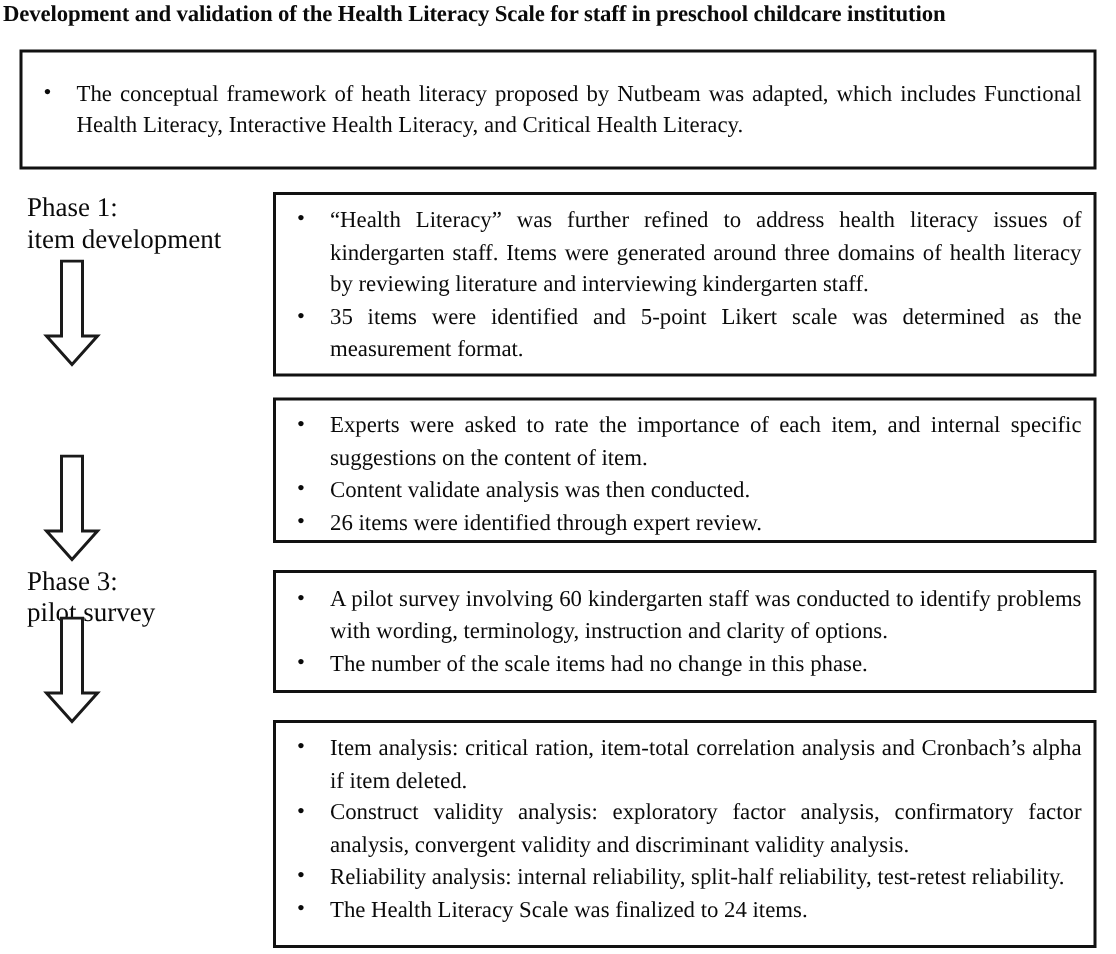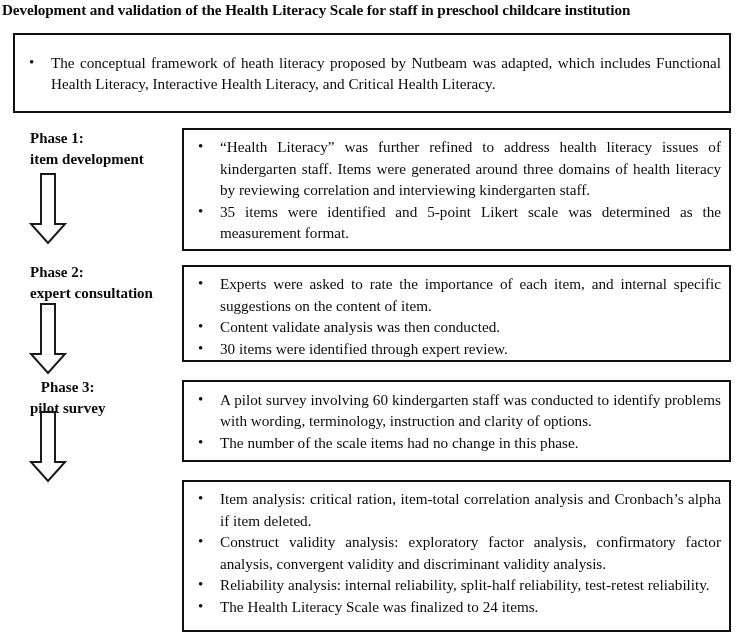--- a/index.html
+++ b/index.html
@@ -70,25 +70,25 @@
   
   .box.justify li .btext {
     text-align: justify;
     text-align-last: left;
     font-family: Liberation Serif, serif;
   }
 
   
   .phase-label {
     position: absolute;
-    font-size: 15px;
-    font-weight: bold;
+    font-size: 18px;
+    font-weight: normal;
     line-height: 21px;
     white-space: pre-line;
-    left: 30px;
+    left: 18px;
   }
 
   
   .arrow {
     position: absolute;
   }
 </style>
 </head>
 <body>
 
@@ -105,58 +105,56 @@
     </ul>
   </div>
 
   <div class="phase-label" style="top:128px;">Phase 1:
 item development</div>
 
   <div class="box justify" style="left:182px; top:128px; width:549px; height:123px;">
     <ul>
       <li>
         <span class="bullet">•</span>
-        <span class="btext">“Health Literacy” was further refined to address health literacy issues of kindergarten staff. Items were generated around three domains of health literacy by reviewing correlation and interviewing kindergarten staff.</span>
+        <span class="btext">“Health Literacy” was further refined to address health literacy issues of kindergarten staff. Items were generated around three domains of health literacy by reviewing literature and interviewing kindergarten staff.</span>
       </li>
       <li>
         <span class="bullet">•</span>
         <span class="btext">35 items were identified and 5-point Likert scale was determined as the measurement format.</span>
       </li>
     </ul>
   </div>
 
   <svg class="arrow" style="left:28px; top:173px;" width="40" height="72" viewBox="0 0 40 72">
     <polygon points="13,1 27,1 27,51 37,51 20,70 3,51 13,51" fill="#ffffff" stroke="#1a1a1a" stroke-width="2" stroke-linejoin="miter"></polygon>
   </svg>
 
-  <div class="phase-label" style="top:262px;">Phase 2:
-expert consultation</div>
 
   <div class="box justify" style="left:182px; top:265px; width:549px; height:97px;">
     <ul>
       <li>
         <span class="bullet">•</span>
         <span class="btext">Experts were asked to rate the importance of each item, and internal specific suggestions on the content of item.</span>
       </li>
       <li>
         <span class="bullet">•</span>
         <span class="btext">Content validate analysis was then conducted.</span>
       </li>
       <li>
         <span class="bullet">•</span>
-        <span class="btext">30 items were identified through expert review.</span>
+        <span class="btext">26 items were identified through expert review.</span>
       </li>
     </ul>
   </div>
 
   <svg class="arrow" style="left:28px; top:303px;" width="40" height="72" viewBox="0 0 40 72">
     <polygon points="13,1 27,1 27,51 37,51 20,70 3,51 13,51" fill="#ffffff" stroke="#1a1a1a" stroke-width="2" stroke-linejoin="miter"></polygon>
   </svg>
 
-  <div class="phase-label" style="top:377px;text-align:center;">Phase 3:
+  <div class="phase-label" style="top:377px;">Phase 3:
 pilot survey</div>
 
   <div class="box justify" style="left:182px; top:380px; width:549px; height:82px; display:flex; align-items:center;">
     <ul>
       <li>
         <span class="bullet">•</span>
         <span class="btext">A pilot survey involving 60 kindergarten staff was conducted to identify problems with wording, terminology, instruction and clarity of options.</span>
       </li>
       <li>
         <span class="bullet">•</span>

